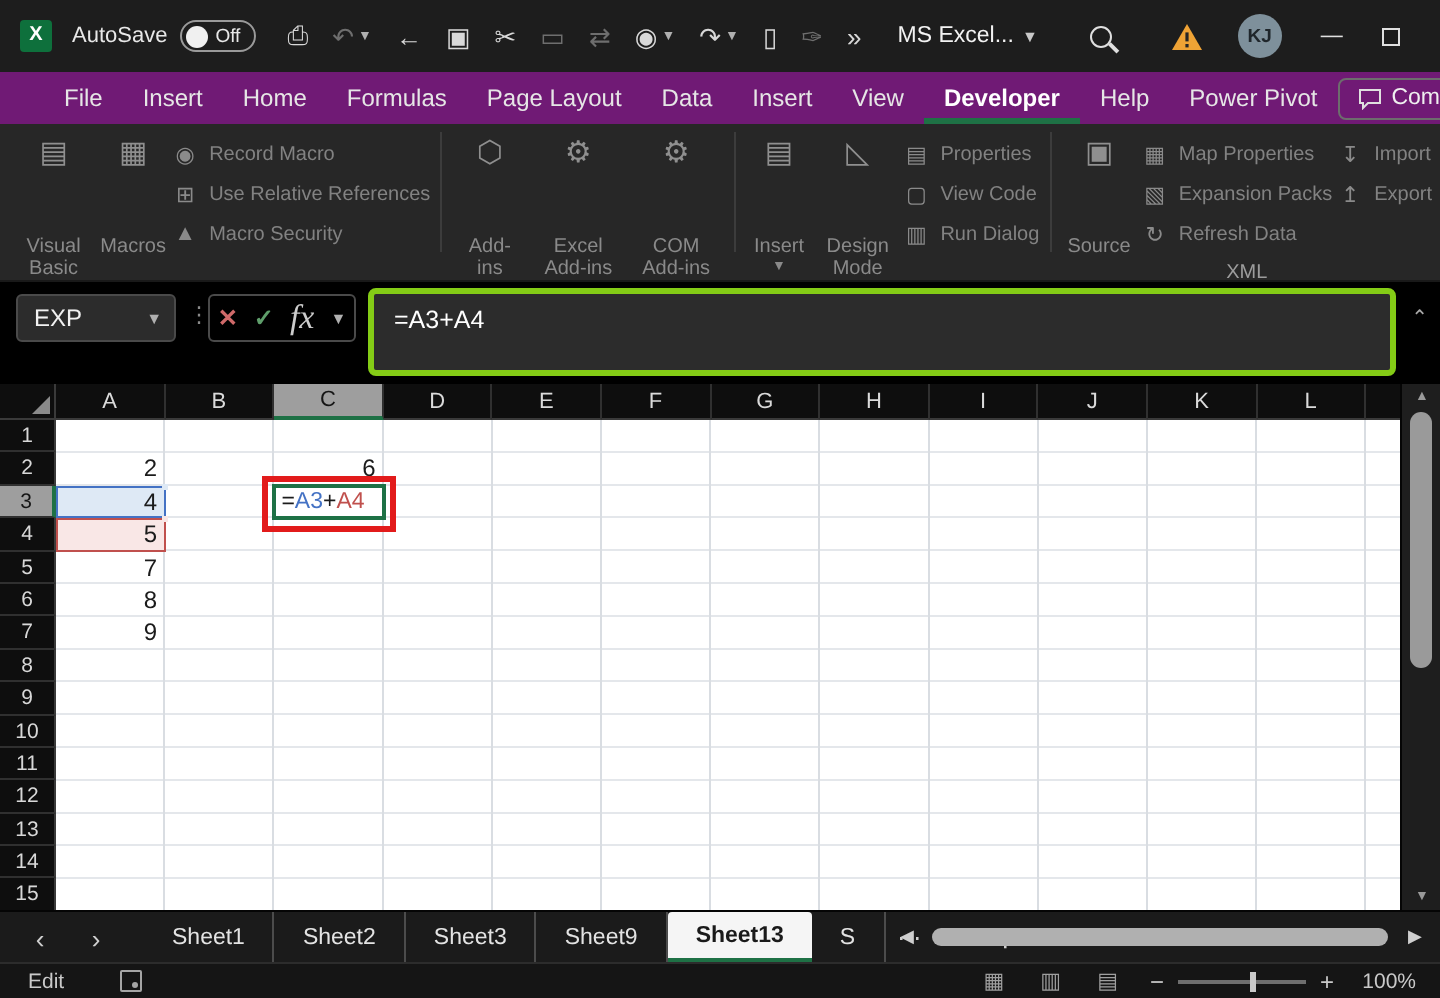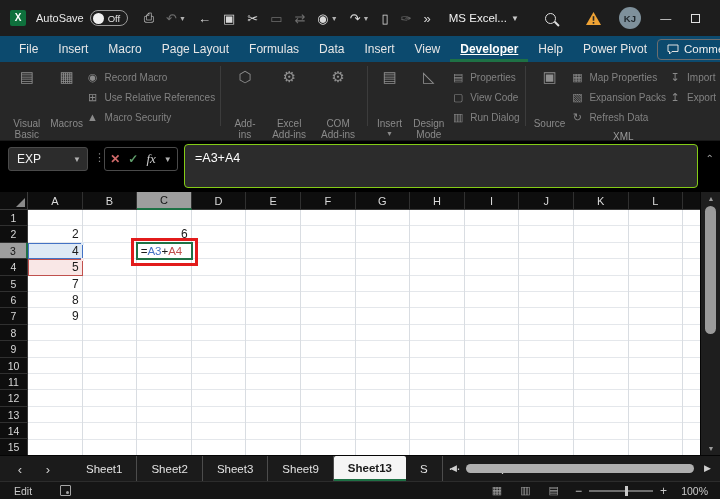--- a/index.html
+++ b/index.html
@@ -20,23 +20,23 @@
   .title-chev { font-size: 8px; color: #c9c9c9; margin-right: 4px; }
   .tb-spacer { flex: 1; }
   .search-ic { width: 11px; height: 11px; border: 1.5px solid #dfdfdf; border-radius: 50%; position: relative; margin: 0 22px; flex: 0 0 auto; }
   .search-ic::after { content: ''; position: absolute; width: 6px; height: 1.5px; background: #dfdfdf; transform: rotate(45deg); right: -5px; bottom: -2px; }
   .warn-wrap { margin: 0 8px; flex: 0 0 auto; display: flex; }
   .avatar { width: 22px; height: 22px; border-radius: 50%; background: #7E909B; color: #1f262b; font-size: 9.5px; font-weight: bold; display: flex; align-items: center; justify-content: center; margin: 0 10px; flex: 0 0 auto; }
   .win-btn { width: 30px; height: 36px; display: flex; align-items: center; justify-content: center; font-size: 11px; color: #e0e0e0; flex: 0 0 auto; }
   .win-box { width: 9px; height: 9px; border: 1px solid #e0e0e0; }
 
   
-  .menubar { position: absolute; left: 0; top: 36px; width: 720px; height: 26px; background: #0c4a6e; display: flex; align-items: center; padding-left: 9px; }
+  .menubar { position: absolute; left: 0; top: 36px; width: 720px; height: 26px; background: #701a75; display: flex; align-items: center; padding-left: 22px; }
   .menu-item { font-size: 12px; color: #e6e6e6; padding: 0 10px; line-height: 26px; white-space: nowrap; }
-  .menu-item.active { color: #ffffff; font-weight: bold; box-shadow: inset 0 -3px 0 #1E7145; text-decoration: underline; }
+  .menu-item.active { color: #ffffff; font-weight: bold; box-shadow: inset 0 -3px 0 #1E7145; }
   .mb-spacer { flex: 1; }
   .comments-btn { display: flex; align-items: center; gap: 5px; border: 1px solid #6d6d6d; border-radius: 4px; height: 21px; padding: 0 9px; font-size: 11.5px; color: #efefef; margin-right: 8px; flex: 0 0 auto; }
 
   
   .ribbon { position: absolute; left: 0; top: 62px; width: 720px; height: 79px; background: #272727; border-bottom: 1px solid #191919; display: flex; padding: 2px 4px 0 6px; }
   .rgroup { display: flex; flex-direction: column; height: 100%; }
   .rg-content { display: flex; gap: 2px; flex: 1; padding-top: 1px; }
   .rbig { display: flex; flex-direction: column; align-items: center; min-width: 34px; padding: 1px 3px 0; }
   .rbig .ric { font-size: 15px; color: #8f8f8f; line-height: 22px; height: 24px; }
   .rbig .rlabel { font-size: 10px; line-height: 11px; text-align: center; color: #8a8a8a; max-width: 44px; margin-top: 28px; }
@@ -50,23 +50,23 @@
   .ribbon-collapse { position: absolute; right: 9px; bottom: 5px; font-size: 9px; color: #9c9c9c; }
 
   
   .formulabar { position: absolute; left: 0; top: 141px; width: 720px; height: 51px; background: #000000; }
   .namebox { position: absolute; left: 8px; top: 6px; width: 80px; height: 24px; background: #2c2c2c; border: 1px solid #4a4a4a; border-radius: 3px; display: flex; align-items: center; padding: 0 6px 0 8px; font-size: 12px; color: #f2f2f2; }
   .namebox .chev { margin-left: auto; font-size: 8px; color: #b0b0b0; }
   .fb-dots { position: absolute; left: 94px; top: 10px; font-size: 11px; color: #8a8a8a; }
   .fnbox { position: absolute; left: 104px; top: 6px; width: 74px; height: 24px; border: 1px solid #4a4a4a; border-radius: 3px; display: flex; align-items: center; justify-content: center; gap: 8px; }
   .fb-cancel { color: #d06a6a; font-size: 12px; font-weight: bold; }
   .fb-enter { color: #5f9e6b; font-size: 12px; font-weight: bold; }
-  .fb-fx { color: #cccccc; font-size: 13px; font-style: italic; font-family: "Liberation Serif", serif; }
+  .fb-fx { color: #cccccc; font-size: 17px; font-style: italic; font-family: "Liberation Serif", serif; }
   .fb-fx-chev { color: #b0b0b0; font-size: 8px; }
-  .formula-input { position: absolute; left: 184px; top: 3px; width: 514px; height: 44px; background: #2c2c2c; border: 1px solid #84cc16; border-radius: 4px; font-size: 12.5px; color: #ffffff; padding: 6px 10px; }
+  .formula-input { position: absolute; left: 184px; top: 3px; width: 514px; height: 44px; background: #2c2c2c; border: 3px solid #84cc16; border-radius: 4px; font-size: 12.5px; color: #ffffff; padding: 6px 10px; }
   .fb-collapse { position: absolute; right: 6px; top: 12px; font-size: 10px; color: #a8a8a8; }
 
   
   .grid { position: absolute; left: 0; top: 192px; width: 720px; height: 263px; background: #ffffff; }
   .corner { position: absolute; left: 0; top: 0; width: 28px; height: 18px; background: #0e0e0e; border-right: 1px solid #3a3a3a; border-bottom: 1px solid #3a3a3a; }
   .corner::after { content: ''; position: absolute; right: 2px; bottom: 2px; border-left: 9px solid transparent; border-bottom: 9px solid #8a8a8a; }
   .col-heads { position: absolute; left: 28px; top: 0; height: 18px; display: flex; }
   .colhead { width: 54.6px; height: 18px; background: #0e0e0e; color: #dadada; font-size: 11px; text-align: center; line-height: 18px; border-right: 1px solid #303030; border-bottom: 1px solid #3a3a3a; }
   .colhead.active { background: #9e9e9e; color: #151515; border-bottom: 2px solid #1E7145; line-height: 16px; }
   .colhead.filler { width: 17.4px; }
@@ -155,23 +155,23 @@
     <span class="win-btn">
         <span class="win-box"></span>
       </span>
     <span class="win-btn">✕</span>
   </div>
 
   <div class="menubar">
     <span id="menu-items" style="display:flex;">
         <span class="menu-item">File</span>
         <span class="menu-item">Insert</span>
-        <span class="menu-item">Macro</span>
+        <span class="menu-item">Home</span>
+        <span class="menu-item">Formulas</span>
         <span class="menu-item">Page Layout</span>
-        <span class="menu-item">Formulas</span>
         <span class="menu-item">Data</span>
         <span class="menu-item">Insert</span>
         <span class="menu-item">View</span>
         <span class="menu-item active">Developer</span>
         <span class="menu-item">Help</span>
         <span class="menu-item">Power Pivot</span>
       </span>
     <span class="mb-spacer"></span>
     <span class="comments-btn">
       <svg width="12" height="11" viewBox="0 0 12 11">

